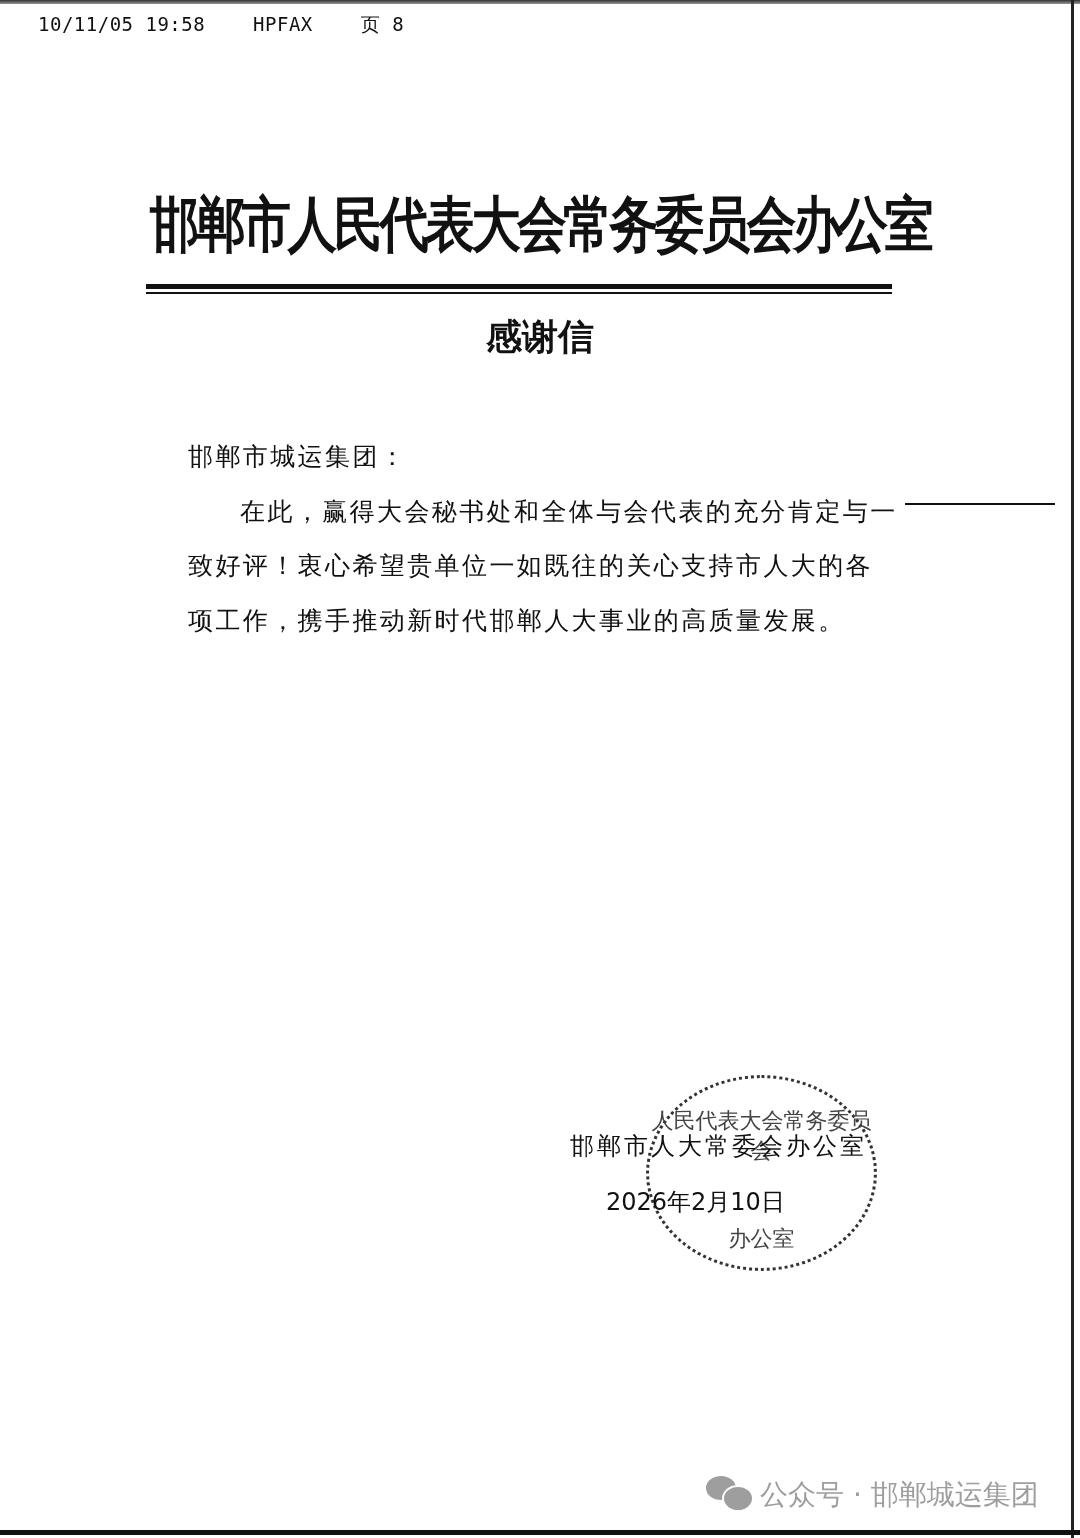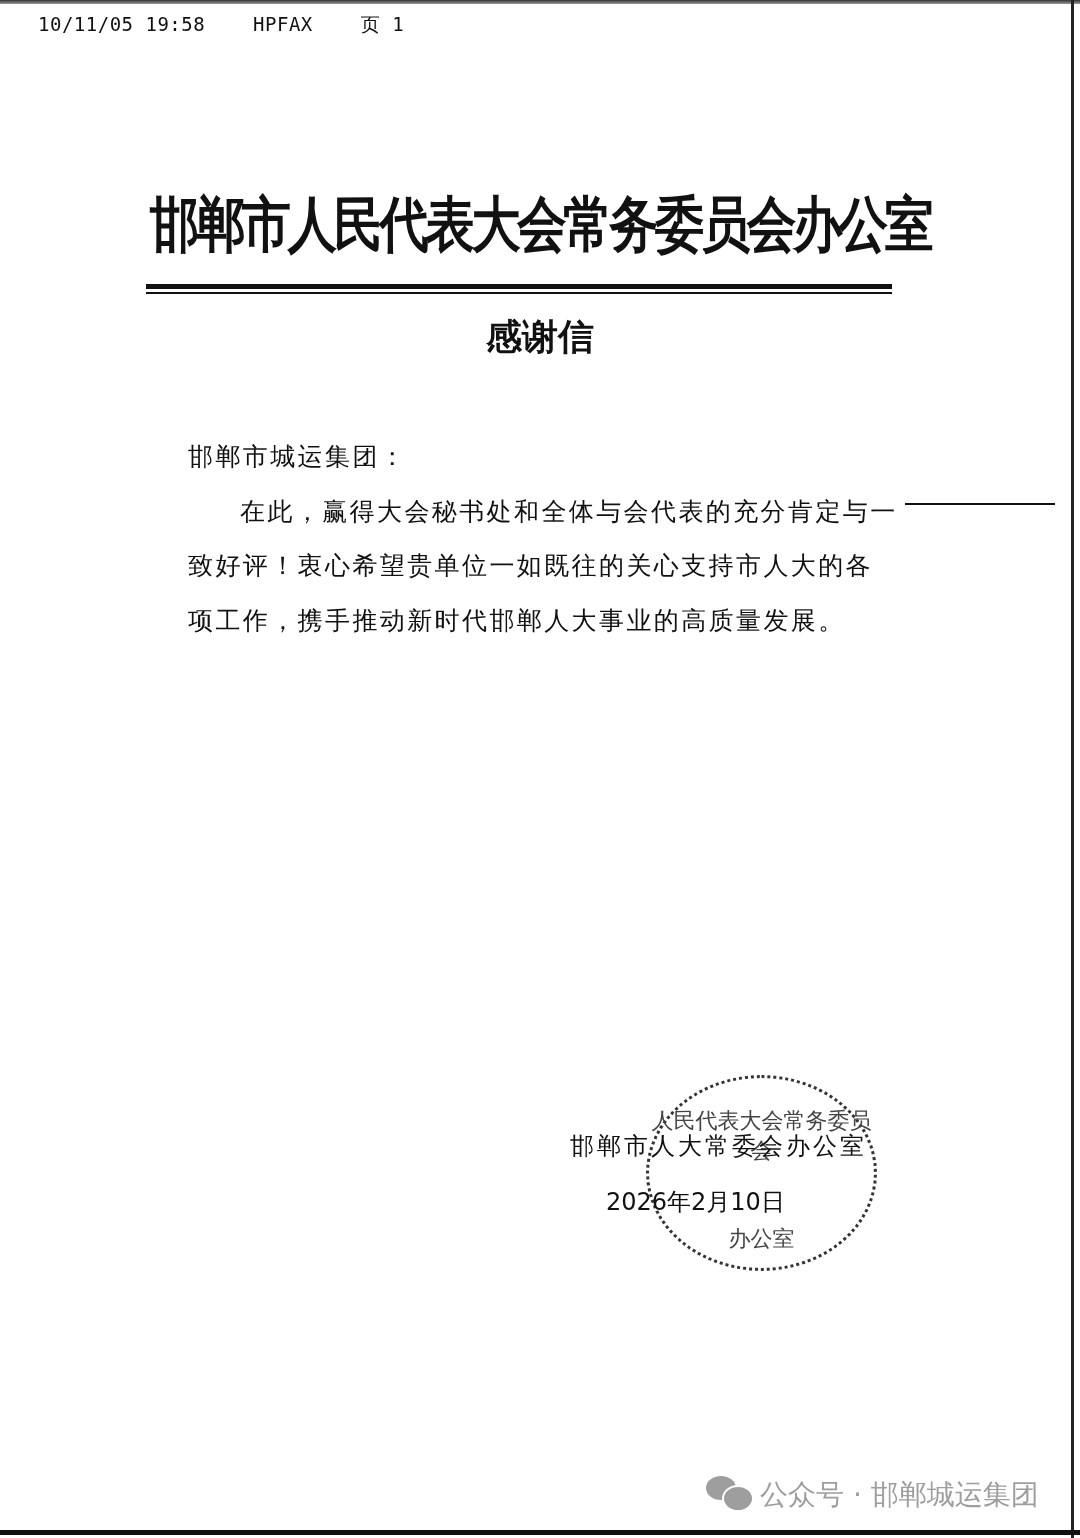--- a/index.html
+++ b/index.html
@@ -30,21 +30,21 @@
 </style>
 </head>
 <body>
 
 <div class="top-rule"></div>
 <div class="right-edge"></div>
 
 <div class="fax-header">
   <span>10/11/05 19:58</span>
   <span>HPFAX</span>
-  <span>页 1</span>
+  <span>页 8</span>
 </div>
 
 <div class="org-title">邯郸市人民代表大会常务委员会办公室</div>
 <div class="rule1"></div>
 <div class="rule2"></div>
 
 <div class="doc-title">感谢信</div>
 
 <div class="body-text">
   <p>邯郸市城运集团：</p>

